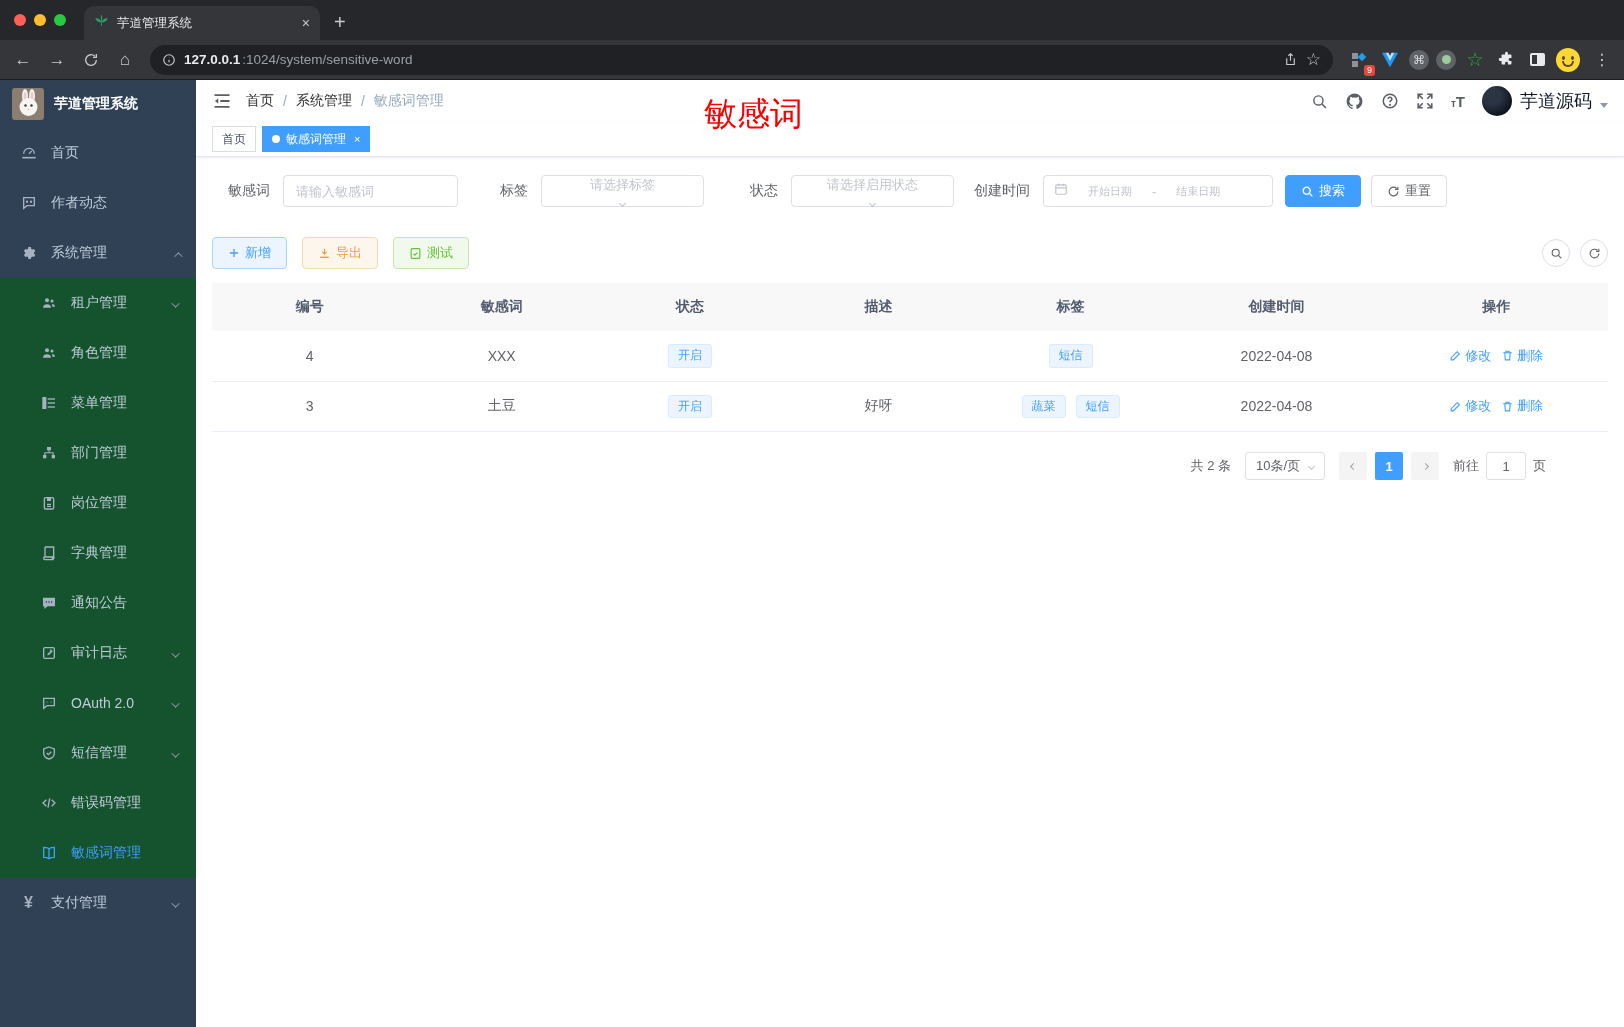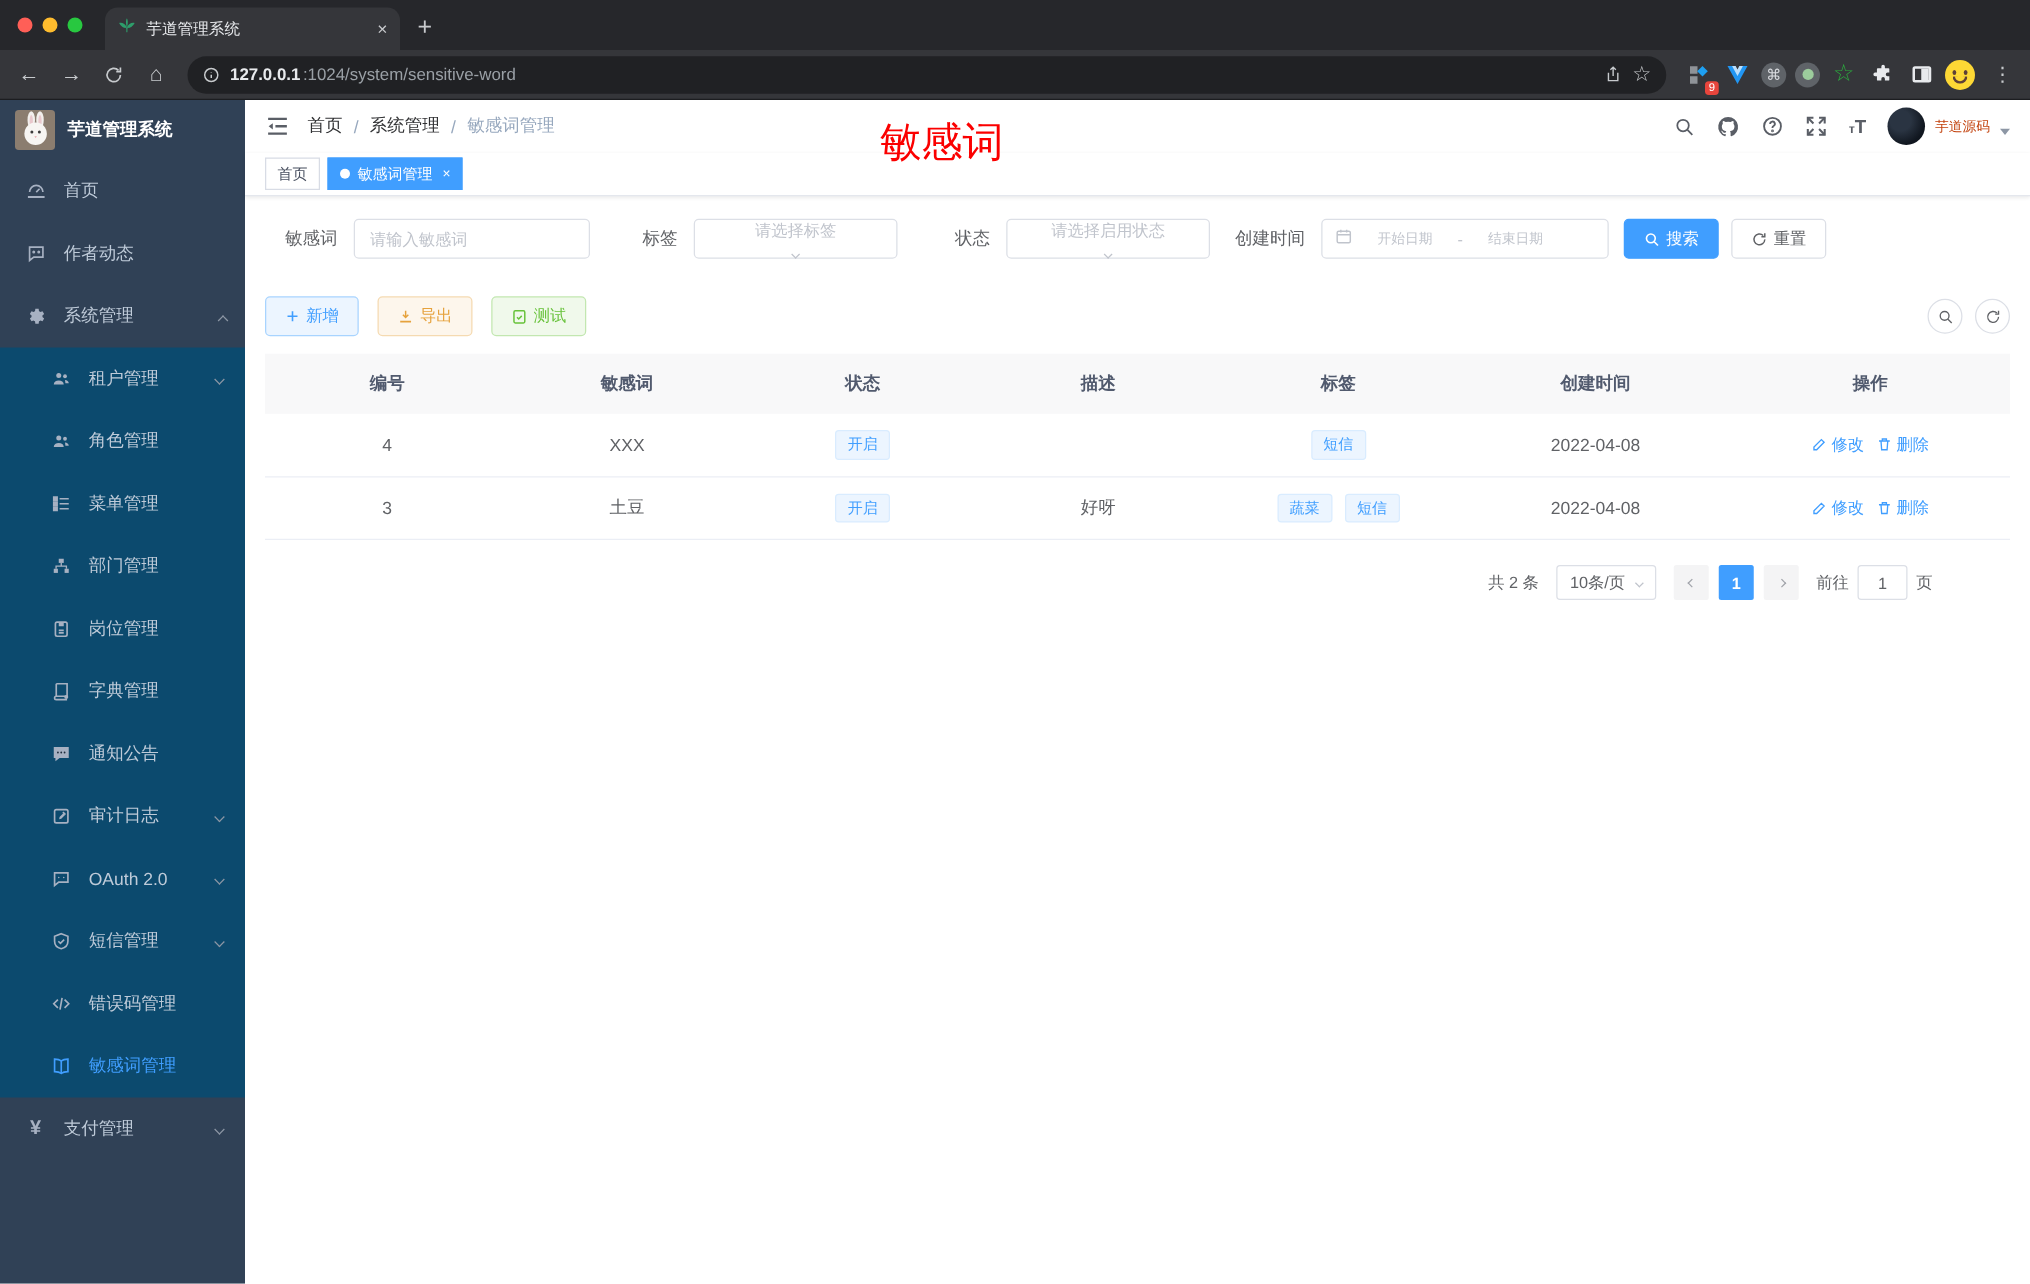--- a/index.html
+++ b/index.html
@@ -49,21 +49,21 @@
   
   .app { display:flex; height:947px; }
   .sidebar { width:196px; background:#304156; color:#bfcbd9; flex-shrink:0; font-size:14px; }
   .logo-row { height:48px; display:flex; align-items:center; padding-left:12px; gap:10px; }
   .logo-img { width:32px; height:32px; border-radius:3px; overflow:hidden; flex-shrink:0; }
   .logo-title { color:#fff; font-weight:bold; font-size:14px; }
   .menu { list-style:none; }
   .mi { height:50px; display:flex; align-items:center; padding:0 16px 0 20px; gap:14px; position:relative; cursor:pointer; }
   .mi .ico { width:17px; height:17px; display:flex; align-items:center; justify-content:center; color:#a7b1c2; flex-shrink:0; }
   .mi .ico svg { width:16px; height:16px; }
-  .submenu { background:#0c4a6e; list-style:none; }
+  .submenu { background:#14532d; list-style:none; }
   .submenu .mi { padding-left:40px; }
   .mi.active { color:#409eff; }
   .mi.active .ico { color:#409eff; }
   .mi .chev { margin-left:auto; color:#8d97a5; }
   .cv { display:inline-block; width:6px; height:6px; border-left:1.5px solid currentColor; border-bottom:1.5px solid currentColor; }
   .cv.down { transform:rotate(-45deg) translateY(-2px); }
   .cv.up { transform:rotate(135deg) translateY(-2px); }
 
   .main { flex:1; display:flex; flex-direction:column; background:#fff; position:relative; min-width:0; }
 
@@ -72,21 +72,21 @@
   .crumbs { display:flex; align-items:center; gap:9px; font-size:14px; color:#303133; }
   .crumbs .sep { color:#97a8be; }
   .crumbs .cur { color:#97a8be; }
   .nav-right { margin-left:auto; display:flex; align-items:center; gap:17px; color:#5a5e66; }
   .nav-right svg { display:block; }
   .fontsize-ico { font-size:15px; color:#5a5e66; font-weight:bold; }
   .fontsize-ico small { font-size:10px; font-weight:bold; }
   .user-chip { display:flex; align-items:center; gap:8px; }
   .user-avatar { width:30px; height:30px; border-radius:50%; background:#10161f;
     background:radial-gradient(circle at 35% 35%, #2a3442 0 30%, #10161f 70%); }
-  .user-name { font-size:11px; color:#c2410c; }
+  .user-name { font-size:18px; color:#0f172a; }
   .caret { width:0; height:0; border-left:4px solid transparent; border-right:4px solid transparent;
     border-top:5px solid #8d97a5; margin-top:8px; }
 
   .annotation { position:absolute; left:508px; top:12px; font-size:33px; color:#fb0000; font-weight:500; z-index:5; }
 
   .tabbar { height:35px; display:flex; align-items:center; padding:0 16px; gap:6px;
     border-bottom:1px solid #e4e7ed; box-shadow:0 1px 3px rgba(0,0,0,.08); }
   .ptab { height:26px; display:flex; align-items:center; gap:6px; padding:0 9px; border:1px solid #d8dce5;
     background:#fff; color:#495060; font-size:12px; cursor:pointer; }
   .ptab.active { background:#409eff; border-color:#409eff; color:#fff; }
@@ -489,21 +489,21 @@
         <span class="dot"></span>
         <span>敏感词管理</span>
         <span class="x">×</span>
       </span>
     </div>
 
     <div class="content">
 
       <div class="filter-row">
         <span class="f-label">敏感词</span>
-        <label class="f-input" style="width:189px">
+        <label class="f-input" style="width:175px">
           <input placeholder="请输入敏感词" style="">
         </label>
         <span class="f-gap" style="width:42px"></span>
         <span class="f-label">标签</span>
         <span class="f-select" style="width:163px">
           <span>请选择标签</span>
           <span class="chev-s down" style="color:#c0c4cc"></span>
         </span>
         <span class="f-gap" style="width:46px"></span>
         <span class="f-label">状态</span>

